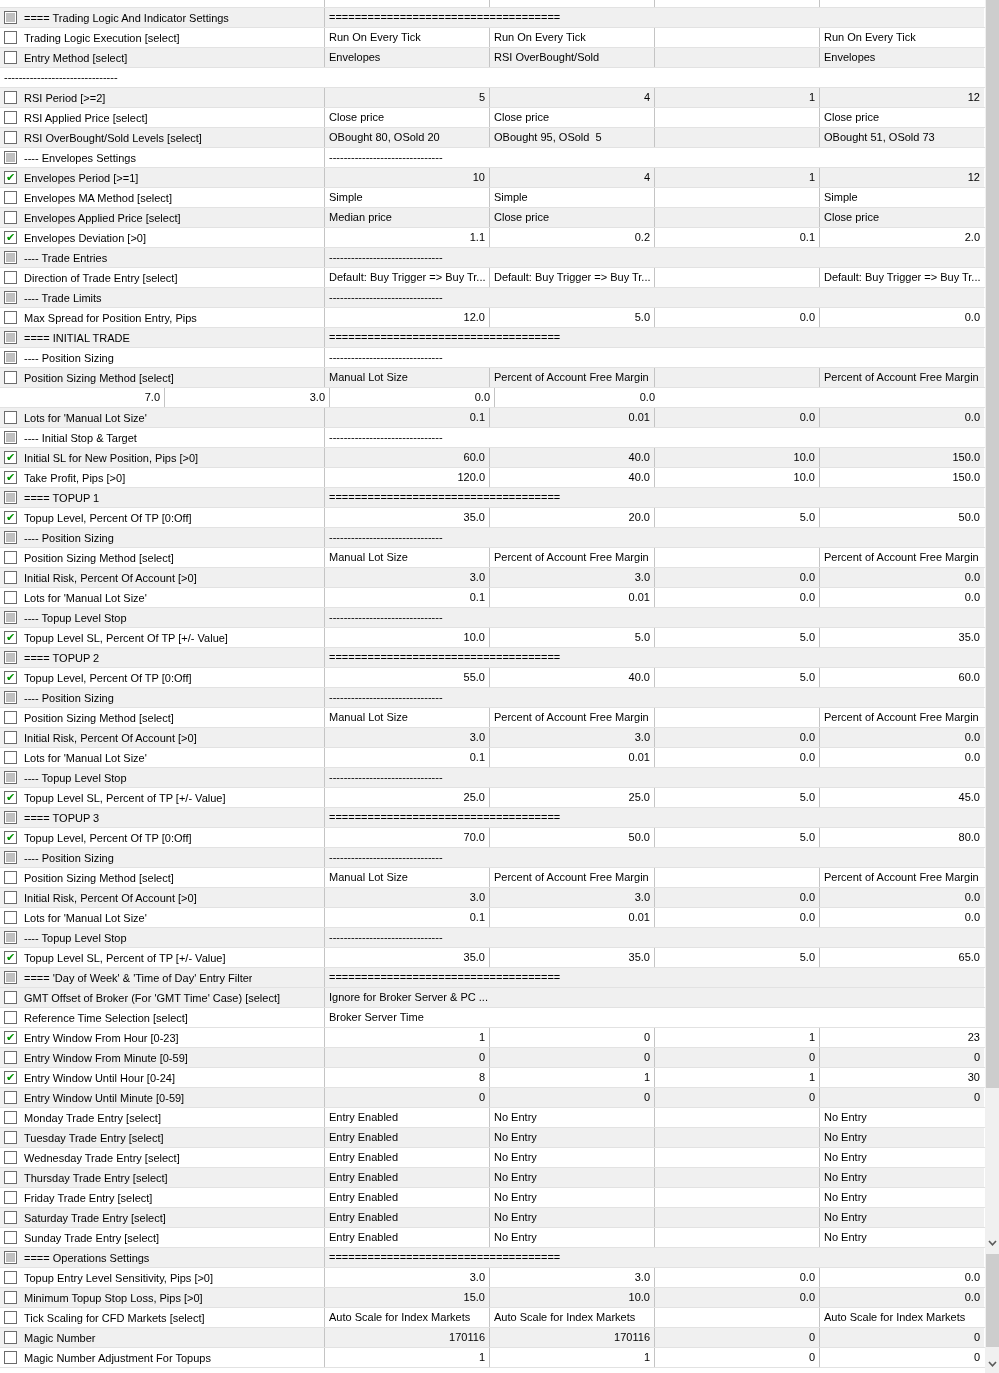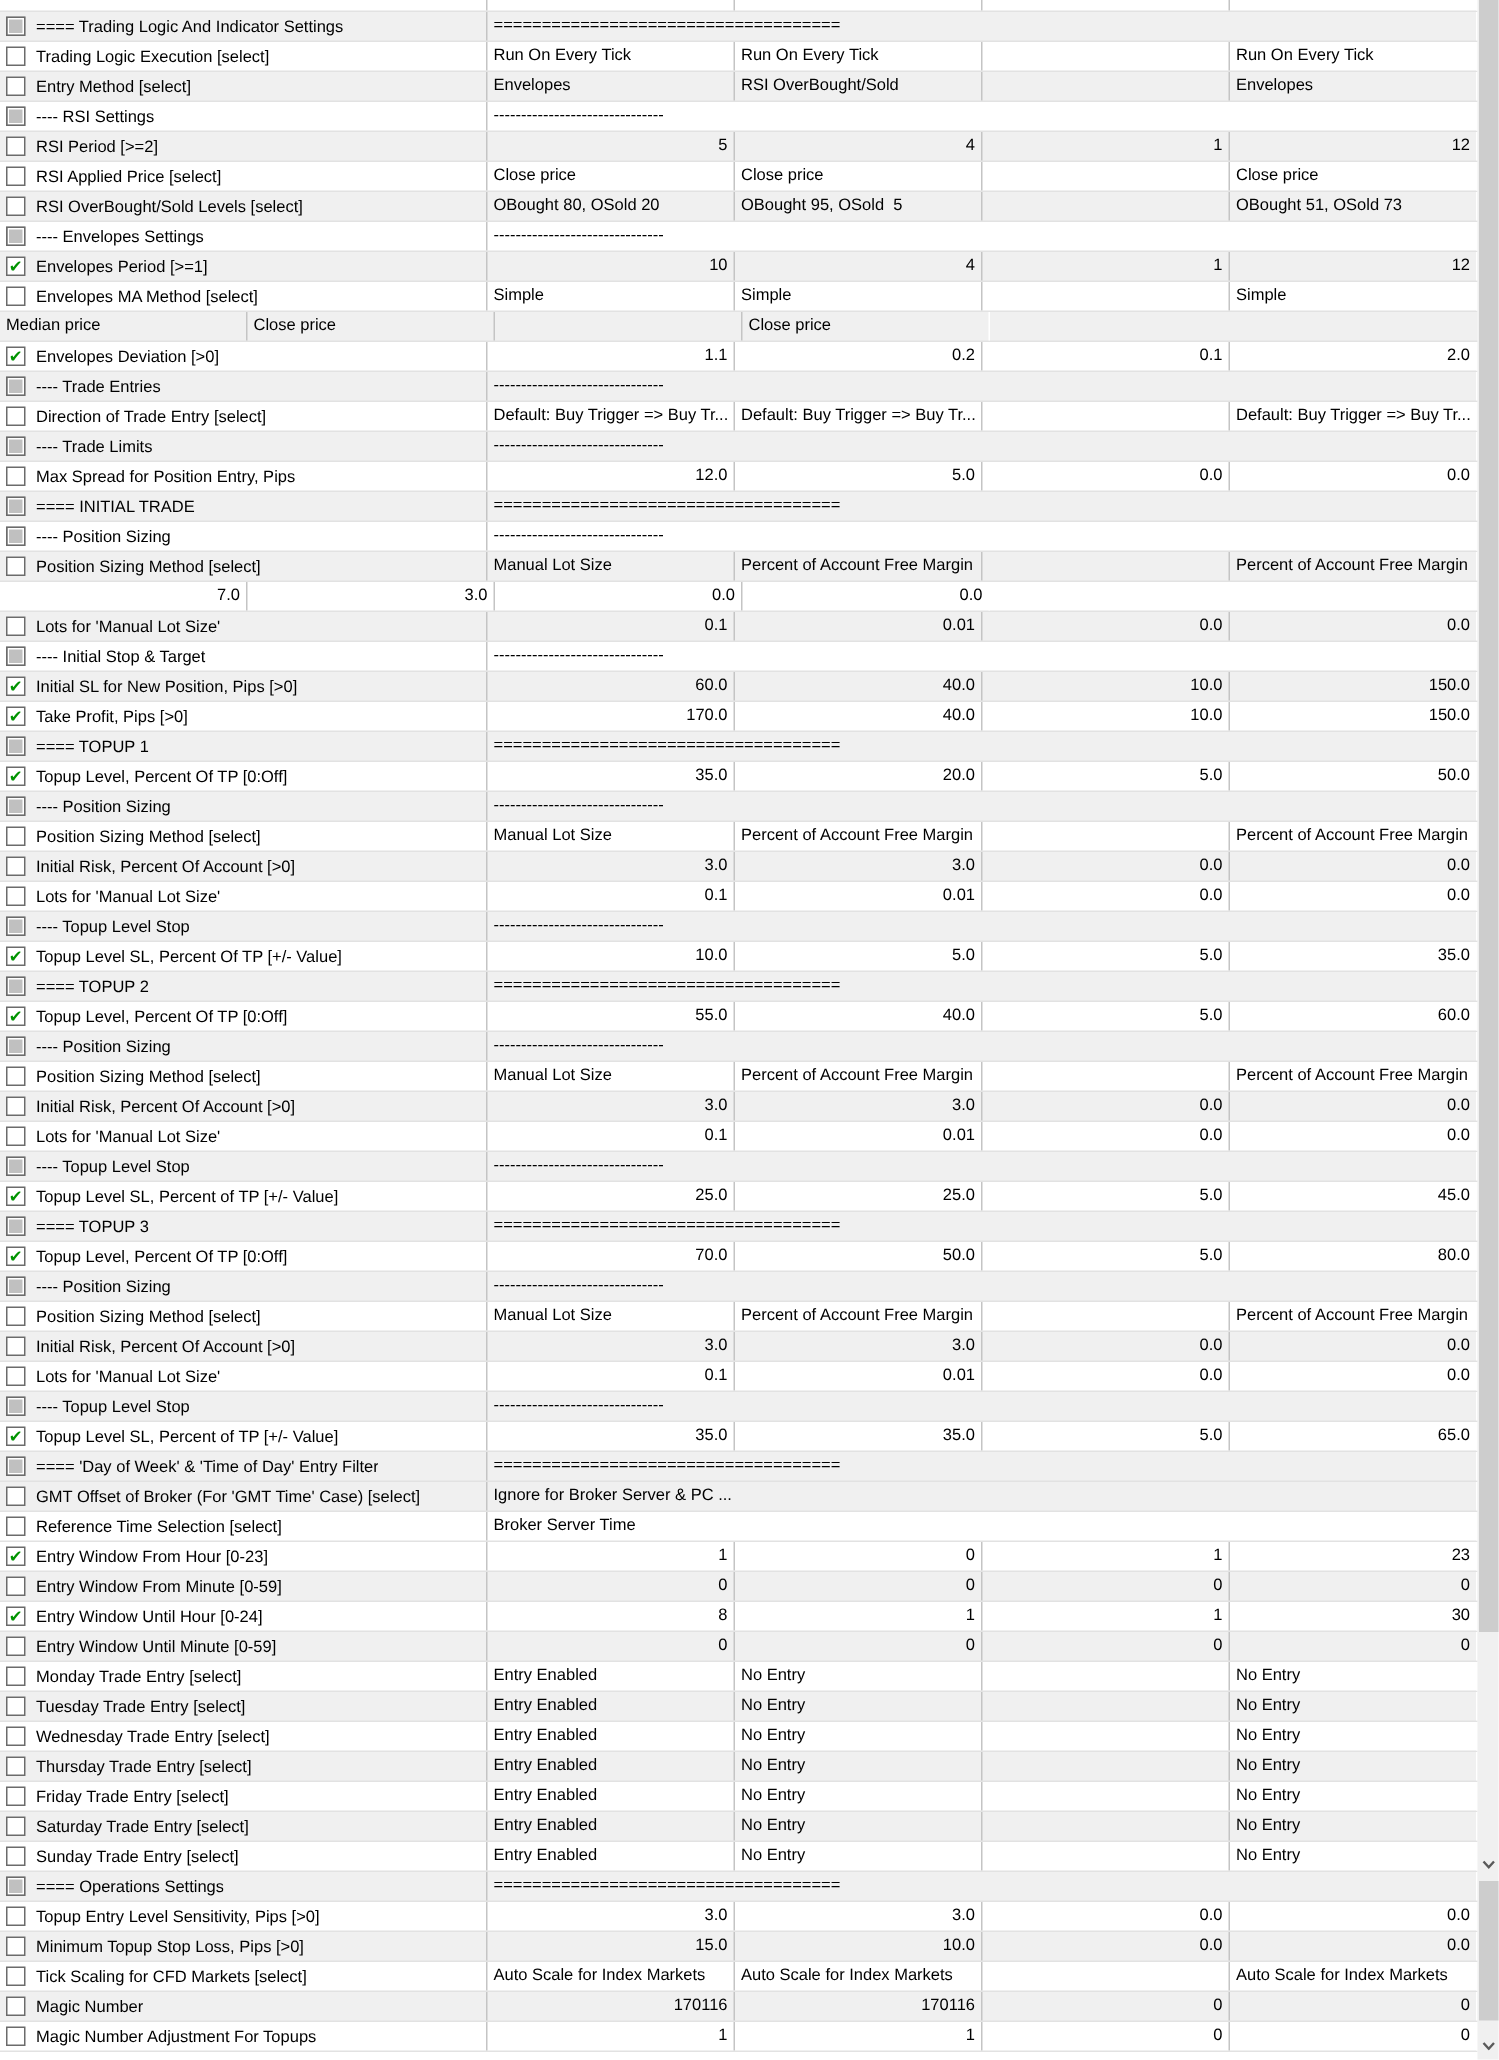--- a/index.html
+++ b/index.html
@@ -75,24 +75,20 @@
       <div class="pcol">
         <span class="cb cb-off"></span>
         <span class="lbl">Entry Method [select]</span>
       </div>
       <div class="cell">Envelopes</div>
       <div class="cell">RSI OverBought/Sold</div>
       <div class="cell"></div>
       <div class="cell last">Envelopes</div>
     </div>
     <div class="row">
-      <div class="pcol">
-        <span class="cb cb-gray"></span>
-        <span class="lbl">---- RSI Settings</span>
-      </div>
       <div class="cell vspan">-------------------------------</div>
     </div>
     <div class="row alt">
       <div class="pcol">
         <span class="cb cb-off"></span>
         <span class="lbl">RSI Period [&gt;=2]</span>
       </div>
       <div class="cell num">5</div>
       <div class="cell num">4</div>
       <div class="cell num">1</div>
@@ -139,20 +135,24 @@
       <div class="pcol">
         <span class="cb cb-off"></span>
         <span class="lbl">Envelopes MA Method [select]</span>
       </div>
       <div class="cell">Simple</div>
       <div class="cell">Simple</div>
       <div class="cell"></div>
       <div class="cell last">Simple</div>
     </div>
     <div class="row alt">
+      <div class="pcol">
+        <span class="cb cb-off"></span>
+        <span class="lbl">Envelopes Applied Price [select]</span>
+      </div>
       <div class="cell">Median price</div>
       <div class="cell">Close price</div>
       <div class="cell"></div>
       <div class="cell last">Close price</div>
     </div>
     <div class="row">
       <div class="pcol">
         <span class="cb cb-on">✔</span>
         <span class="lbl">Envelopes Deviation [&gt;0]</span>
       </div>
@@ -250,21 +250,21 @@
       <div class="cell num">60.0</div>
       <div class="cell num">40.0</div>
       <div class="cell num">10.0</div>
       <div class="cell num last">150.0</div>
     </div>
     <div class="row">
       <div class="pcol">
         <span class="cb cb-on">✔</span>
         <span class="lbl">Take Profit, Pips [&gt;0]</span>
       </div>
-      <div class="cell num">170.0</div>
+      <div class="cell num">120.0</div>
       <div class="cell num">40.0</div>
       <div class="cell num">10.0</div>
       <div class="cell num last">150.0</div>
     </div>
     <div class="row alt">
       <div class="pcol">
         <span class="cb cb-gray"></span>
         <span class="lbl">==== TOPUP 1</span>
       </div>
       <div class="cell vspan">====================================</div>

